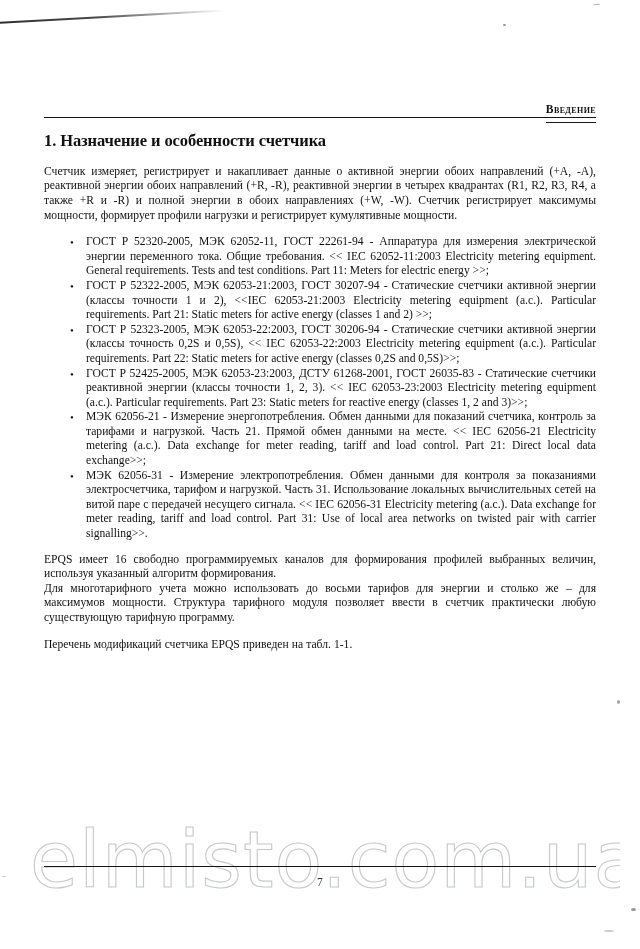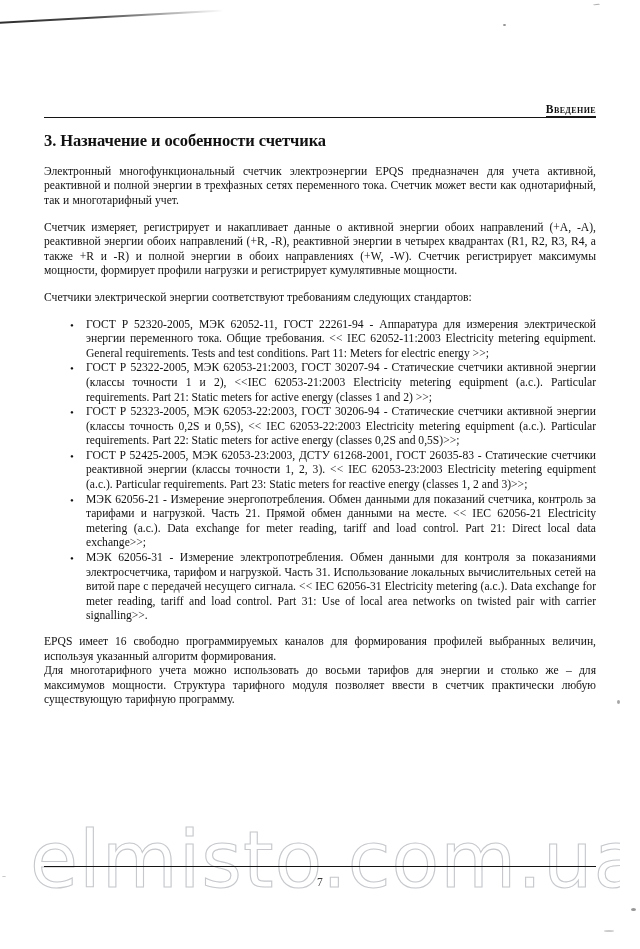--- a/index.html
+++ b/index.html
@@ -50,21 +50,21 @@
     top: 99px;
     width: 552px;
     text-align: right;
   }
   .running-head .rh-text {
     font-size: 11.5px;
     font-weight: bold;
     font-variant: small-caps;
     letter-spacing: .4px;
     border-bottom: 1px solid #1a1a1a;
-    padding-bottom: 1px;
+    padding-bottom: 7px;
   }
   .head-rule {
     position: absolute;
     left: 44px;
     top: 117px;
     width: 552px;
     height: 0;
     border-top: 1.6px solid #141414;
   }
 
@@ -169,27 +169,25 @@
   <div class="scan-speck speck-e"></div>
   <div class="scan-speck speck-f"></div>
 
   <div class="running-head">
     <span class="rh-text">Введение</span>
   </div>
   <div class="head-rule"></div>
 
   <div class="content">
 
-    <h1 class="section-title">3. Назначение и особенности счетчика</h1>
-
-    <p class="para">Электронный многофункциональный счетчик электроэнергии EPQS предназначен для учета активной, реактивной и полной энергии в трехфазных сетях переменного тока. Счетчик может вести как однотарифный, так и многотарифный учет.</p>
+    <h1 class="section-title">1. Назначение и особенности счетчика</h1>
+
 
     <p class="para">Счетчик измеряет, регистрирует и накапливает данные о активной энергии обоих направлений (+A, -A), реактивной энергии обоих направлений (+R, -R), реактивной энергии в четырех квадрантах (R1, R2, R3, R4, а также +R и -R) и полной энергии в обоих направлениях (+W, -W). Счетчик регистрирует максимумы мощности, формирует профили нагрузки и регистрирует кумулятивные мощности.</p>
 
-    <p class="para">Счетчики электрической энергии соответствуют требованиям следующих стандартов:</p>
 
     <ul class="std-list">
       <li>
         <span class="bullet">•</span>
         <span>ГОСТ Р 52320-2005, МЭК 62052-11, ГОСТ 22261-94 - Аппаратура для измерения электрической энергии переменного тока. Общие требования. &lt;&lt; IEC 62052-11:2003 Electricity metering equipment. General requirements. Tests and test conditions. Part 11: Meters for electric energy &gt;&gt;;</span>
       </li>
       <li>
         <span class="bullet">•</span>
         <span>ГОСТ Р 52322-2005, МЭК 62053-21:2003, ГОСТ 30207-94 - Статические счетчики активной энергии (классы точности 1 и 2), &lt;&lt;IEC 62053-21:2003 Electricity metering equipment (a.c.). Particular requirements. Part 21: Static meters for active energy (classes 1 and 2) &gt;&gt;;</span>
       </li>
@@ -208,20 +206,21 @@
       <li>
         <span class="bullet">•</span>
         <span>МЭК 62056-31 - Измерение электропотребления. Обмен данными для контроля за показаниями электросчетчика, тарифом и нагрузкой. Часть 31. Использование локальных вычислительных сетей на витой паре с передачей несущего сигнала. &lt;&lt; IEC 62056-31 Electricity metering (a.c.). Data exchange for meter reading, tariff and load control. Part 31: Use of local area networks on twisted pair with carrier signalling&gt;&gt;.</span>
       </li>
     </ul>
 
     <p class="para tight">EPQS имеет 16 свободно программируемых каналов для формирования профилей выбранных величин, используя указанный алгоритм формирования.</p>
     <p class="para">Для многотарифного учета можно использовать до восьми тарифов для энергии и столько же – для максимумов мощности. Структура тарифного модуля позволяет ввести в счетчик практически любую существующую тарифную программу.</p>
 
 
+    <p class="para tight">Перечень модификаций счетчика EPQS приведен на табл. 1-1.</p>
 
   </div>
 
   <div class="watermark">
     <svg viewBox="0 0 590 80" preserveAspectRatio="none" aria-hidden="true">
       <text x="0" y="62">elmisto.com.ua</text>
     </svg>
   </div>
 
   <div class="foot-rule"></div>

